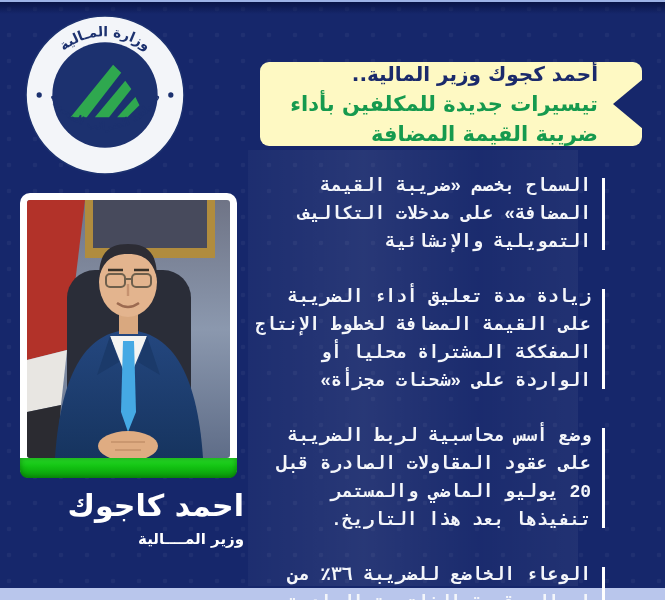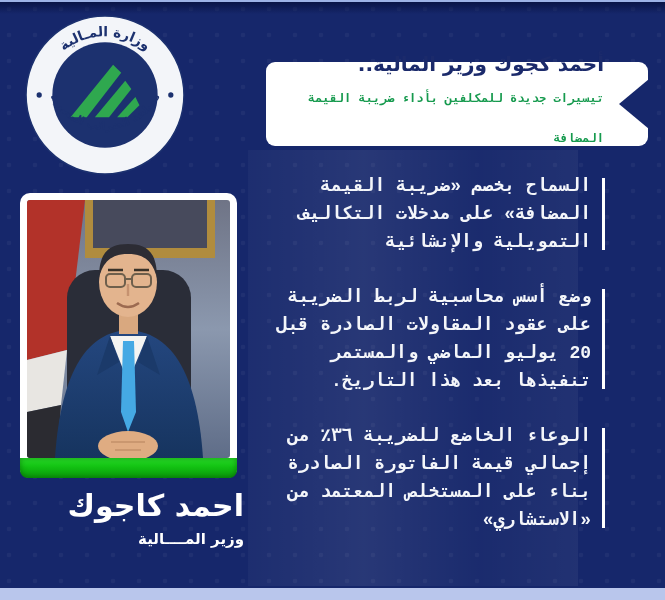--- a/index.html
+++ b/index.html
@@ -15,27 +15,27 @@
   .bottom-strip{position:absolute;bottom:0;left:0;width:665px;height:12px;background:#b9c6ec;}
   .bg-pattern{position:absolute;inset:0;
     background-image:radial-gradient(circle at 9px 9px, rgba(255,255,255,0.045) 2px, transparent 2.6px);
     background-size:26px 26px;}
   .bg-band{position:absolute;left:248px;top:150px;width:330px;bottom:14px;
     background:linear-gradient(90deg,rgba(255,255,255,0.03),rgba(255,255,255,0.08) 35%,rgba(255,255,255,0.02) 70%,rgba(255,255,255,0.05));}
   
   .logo{position:absolute;left:24px;top:14px;width:162px;height:162px;}
   
   .title-box{
-    position:absolute;left:266px;top:62px;width:382px;height:84px;
-    background:#ffffff;border-radius:9px;box-sizing:border-box;
+    position:absolute;left:260px;top:62px;width:382px;height:84px;
+    background:#fef9c3;border-radius:9px;box-sizing:border-box;
     display:flex;flex-direction:column;justify-content:center;
     padding:4px 44px 4px 12px;text-align:right;direction:rtl;
   }
   .title-line1{color:#1b2a6b;font-size:20px;font-weight:bold;line-height:30px;}
-  .title-line2{color:#169a4e;font-size:12px;font-weight:bold;line-height:40px;font-family:Liberation Mono, monospace;}
+  .title-line2{color:#169a4e;font-size:21px;font-weight:bold;line-height:30px;}
   .title-arrow{position:absolute;right:-1px;top:50%;transform:translateY(-50%);
     width:0;height:0;border-top:25px solid transparent;border-bottom:25px solid transparent;
     border-right:30px solid #16276b;}
   
   .bullets{position:absolute;left:255px;top:172px;width:350px;direction:rtl;}
   .bullet{
     position:relative;color:#f4f6fa;font-size:18px;font-weight:bold;
     line-height:28px;text-align:right;padding-right:14px;margin-bottom:27px;font-family:Liberation Mono, monospace;
   }
   .bullet::before{content:"";position:absolute;right:0;top:6px;bottom:6px;width:3px;background:#ffffff;}
@@ -90,20 +90,21 @@
 </div>
 
 <div class="title-box">
   <div class="title-line1">أحمد كجوك وزير المالية..</div>
   <div class="title-line2">تيسيرات جديدة للمكلفين بأداء ضريبة القيمة المضافة</div>
   <div class="title-arrow"></div>
 </div>
 
 <div class="bullets">
   <div class="bullet">السماح بخصم «ضريبة القيمة المضافة» على مدخلات التكاليف التمويلية والإنشائية</div>
+  <div class="bullet">زيادة مدة تعليق أداء الضريبة على القيمة المضافة لخطوط الإنتاج المفككة المشتراة محليا أو الواردة على «شحنات مجزأة»</div>
   <div class="bullet">وضع أسس محاسبية لربط الضريبة على عقود المقاولات الصادرة قبل 20 يوليو الماضي والمستمر تنفيذها بعد هذا التاريخ.</div>
   <div class="bullet">الوعاء الخاضع للضريبة ٣٦٪ من إجمالي قيمة الفاتورة الصادرة بناء على المستخلص المعتمد من «الاستشاري»</div>
 </div>
 
 <div class="photo-frame">
   <svg class="photo" viewBox="0 0 203 258">
     <defs>
       <linearGradient id="wall" x1="0" y1="0" x2="0" y2="1">
         <stop offset="0" stop-color="#6f7486"></stop>
         <stop offset="0.5" stop-color="#8b98ae"></stop>

